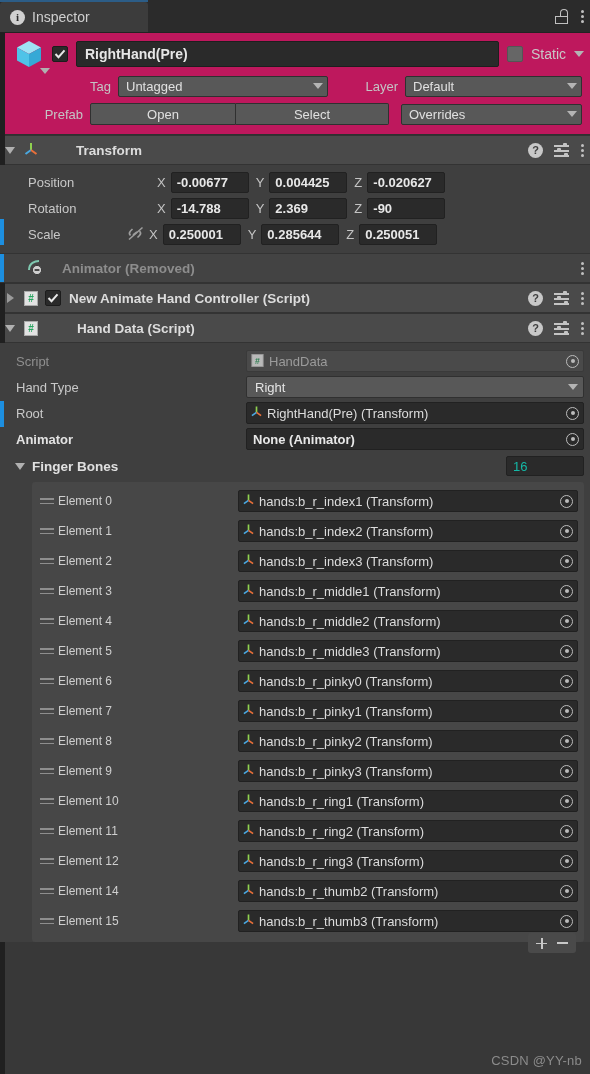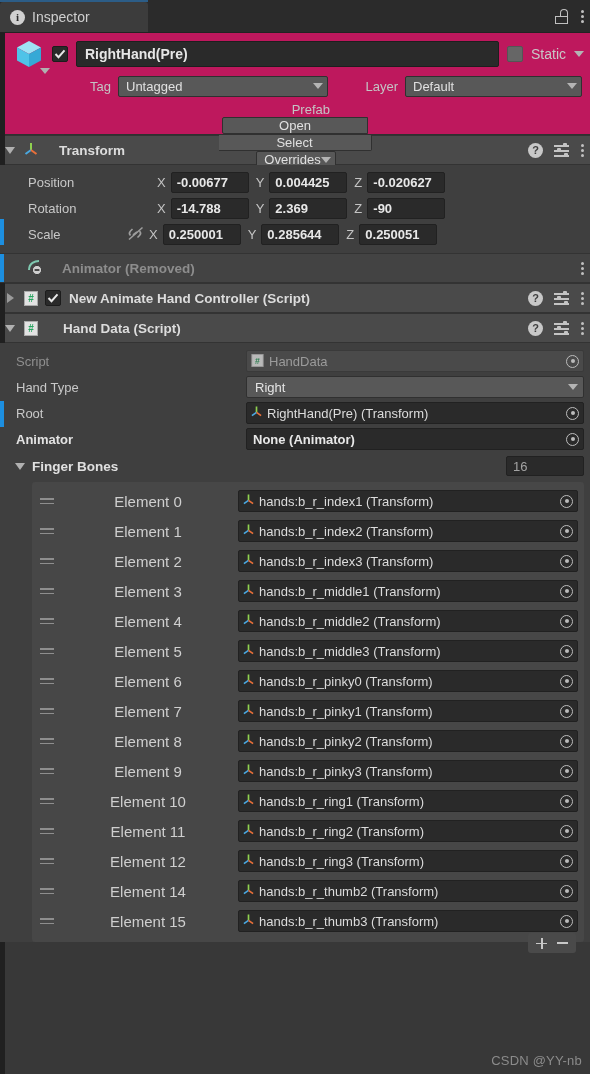--- a/index.html
+++ b/index.html
@@ -44,21 +44,21 @@
   .chk svg{display:block;}
   .chk.empty{background:#666;border-color:#555;}
   .name-field{flex:1;height:26px;background:#2a2a2a;border:1px solid #1e1e1e;border-radius:2px;
        margin:0 8px;display:flex;align-items:center;padding-left:8px;box-sizing:border-box;
        font-weight:bold;font-size:14px;color:#e6e6e6;}
   .static-lbl{font-size:14px;color:#c8c8c8;margin-left:8px;}
   .static-caret{margin-left:8px;}
   .caret-dn{width:0;height:0;border-left:5px solid transparent;border-right:5px solid transparent;border-top:6px solid #b4b4b4;}
 
   .go-row2{display:flex;align-items:center;height:24px;margin-top:5px;}
-  .go-row3{display:flex;align-items:center;height:24px;margin-top:4px;flex-direction:column;}
+  .go-row3{display:flex;align-items:center;height:24px;margin-top:4px;}
   .lbl-r{text-align:right;font-size:13px;color:#c4c4c4;padding-right:7px;}
   .popup{height:21px;background:#585858;border:1px solid #303030;border-radius:2px;
        display:flex;align-items:center;padding:0 4px 0 7px;box-sizing:border-box;color:#e0e0e0;font-size:13px;}
   .popup .sp{flex:1;}
   .btn{height:22px;background:#585858;border:1px solid #303030;box-sizing:border-box;
        display:flex;align-items:center;justify-content:center;color:#e0e0e0;font-size:13px;}
 
   
   .comp-header{display:flex;align-items:center;height:30px;background:#4a4a4a;
        border-top:1px solid #333;border-bottom:1px solid #333;padding-right:6px;box-sizing:border-box;}
@@ -105,26 +105,26 @@
   .picker .dot{width:4px;height:4px;border-radius:50%;background:#bcbcbc;}
 
   .dropdown{height:22px;background:#585858;border:1px solid #303030;border-radius:2px;
        display:flex;align-items:center;padding:0 5px 0 8px;box-sizing:border-box;color:#e4e4e4;font-size:13px;}
 
   
   .array-head{display:flex;align-items:center;height:28px;padding-left:12px;box-sizing:border-box;}
   .array-title{font-weight:bold;font-size:13.5px;color:#e0e0e0;margin-left:4px;}
   .size-field{position:absolute;right:6px;width:78px;height:20px;background:#2a2a2a;border:1px solid #212121;
        border-radius:2px;display:flex;align-items:center;padding-left:6px;box-sizing:border-box;
-       color:#a3a3a3;font-size:13px;}
+       color:#14b8a6;font-size:13px;}
   .list-box{margin:2px 6px 0 32px;background:#474747;border-radius:3px;padding:4px 0 6px 0;position:relative;}
   .elem-row{display:flex;align-items:center;height:30px;padding:0 6px 0 4px;box-sizing:border-box;}
   .grip{width:22px;display:flex;flex-direction:column;gap:3px;align-items:center;flex:none;}
   .grip i{width:14px;height:1.5px;background:#8e8e8e;display:block;}
-  .elem-label{width:180px;font-size:15px;color:#cfcfcf;flex:none;text-align:center;}
+  .elem-label{width:180px;font-size:12px;color:#cfcfcf;flex:none;}
   .elem-obj{flex:1;}
 
   .tf-ico{flex:none;margin-left:2px;}
   .cs-ico{width:14px;height:14px;flex:none;margin-left:4px;margin-right:1px;}
 
   
   .ovbar{position:absolute;left:0;width:4px;background:#1d8fe0;}
 
   
   .arr-btns{position:absolute;right:8px;bottom:-11px;width:48px;height:20px;background:#4a4a4a;
@@ -202,40 +202,40 @@
         <span>Default</span>
         <span class="sp"></span>
         <span class="caret-dn"></span>
       </div>
     </div>
 
     <div class="go-row3">
       <div class="lbl-r" style="width:77px">Prefab</div>
       <div class="btn" style="width:146px;border-radius:2px 0 0 2px">Open</div>
       <div class="btn" style="width:153px;border-left:none;border-radius:0 2px 2px 0">Select</div>
-      <div class="popup" style="flex:1;margin-left:4px;margin-right:2px">
+      <div class="popup" style="flex:1;margin-left:12px;margin-right:2px">
         <span>Overrides</span>
         <span class="sp"></span>
         <span class="caret-dn"></span>
       </div>
     </div>
   </div>
 
   <div class="comp-header">
     <div class="foldout">
         <div class="tri-dn"></div>
       </div>
     <span class="tf-ico">
       <svg width="18" height="18" viewBox="0 0 18 18">
         <line x1="9" y1="10" x2="9" y2="3" stroke="#8fd14f" stroke-width="2"></line>
         <line x1="9" y1="10" x2="3.5" y2="14" stroke="#4aa8e0" stroke-width="2"></line>
         <line x1="9" y1="10" x2="14.5" y2="14" stroke="#e8703a" stroke-width="2"></line>
       </svg>
     </span>
-    <span class="comp-title" style="margin-left:19px">Transform</span>
+    <span class="comp-title" style="margin-left:36px">Transform</span>
     <div class="hdr-right">
       <div class="q-icon">?</div>
       <div class="pre-icon">
         <i class="l1"></i>
           <i class="l2"></i>
           <i class="l3"></i>
         <b style="left:9px;top:0px"></b>
           <b style="left:3px;top:5px"></b>
           <b style="left:10px;top:10px"></b>
       </div>
@@ -364,21 +364,21 @@
   <div class="comp-header">
     <div class="foldout">
         <div class="tri-dn"></div>
       </div>
     <span class="cs-ico">
       <svg width="14" height="15" viewBox="0 0 14 15">
         <rect x="0.5" y="0.5" width="13" height="14" fill="#e2e2e2" stroke="#aaa"></rect>
         <text x="7" y="11" font-size="10" font-family="Liberation Sans, sans-serif" font-weight="bold" fill="#27a560" text-anchor="middle">#</text>
       </svg>
     </span>
-    <span class="comp-title" style="margin-left:24px">Hand Data (Script)</span>
+    <span class="comp-title" style="margin-left:38px">Hand Data (Script)</span>
     <div class="hdr-right">
       <div class="q-icon">?</div>
       <div class="pre-icon">
         <i class="l1"></i>
           <i class="l2"></i>
           <i class="l3"></i>
         <b style="left:9px;top:0px"></b>
           <b style="left:3px;top:5px"></b>
           <b style="left:10px;top:10px"></b>
       </div>

